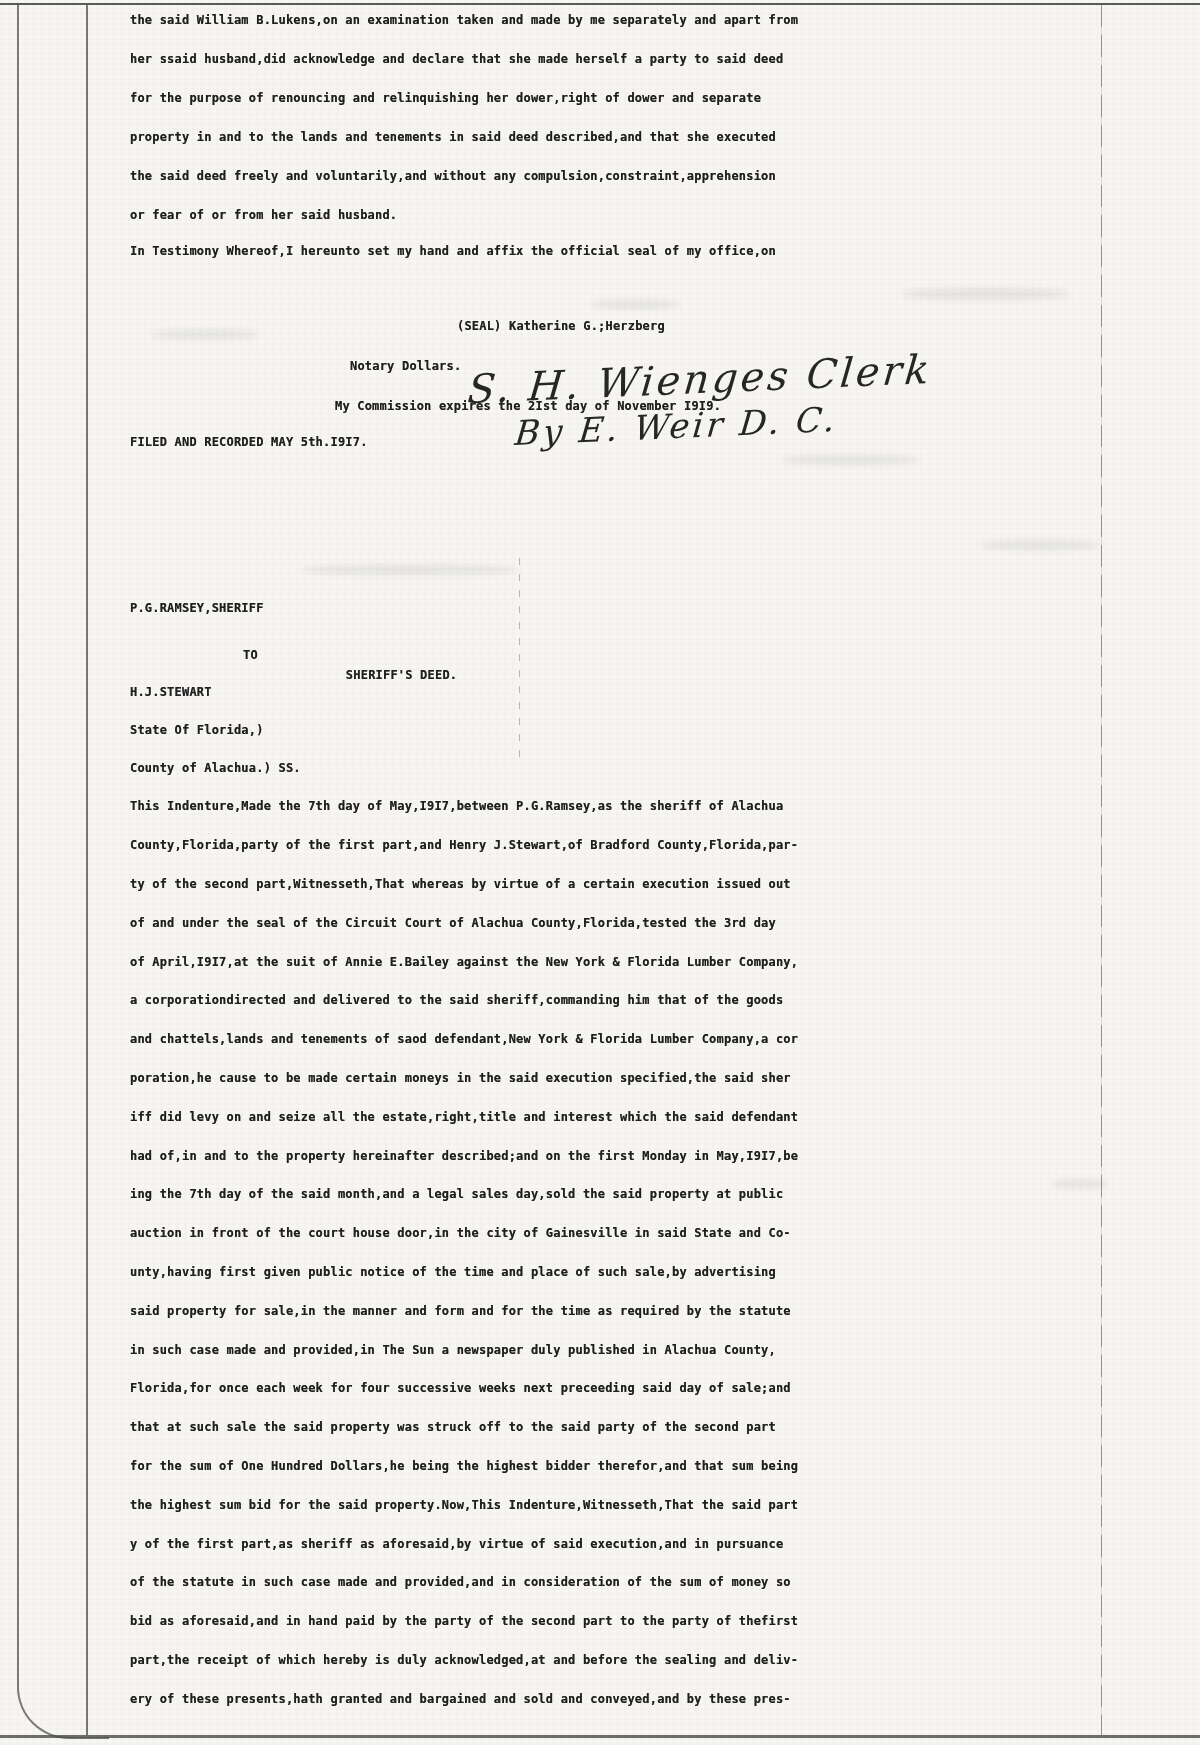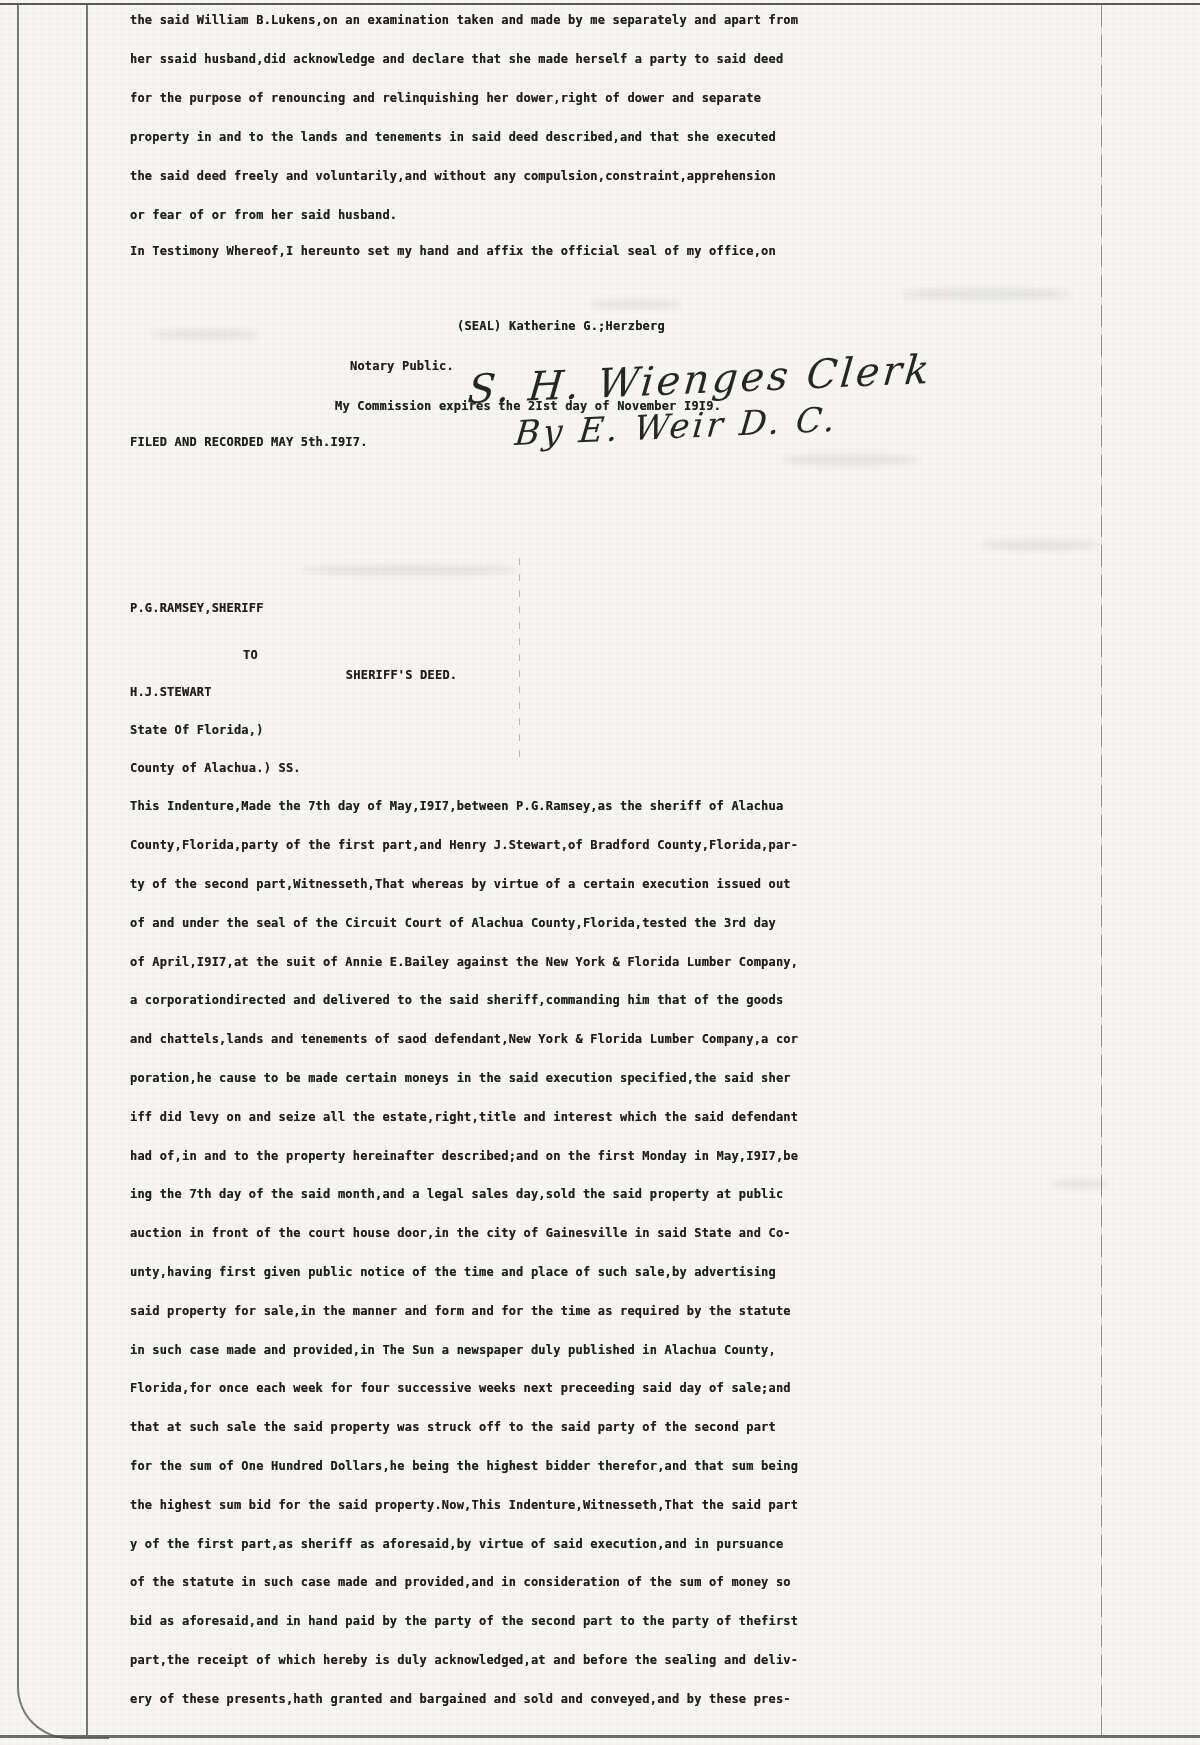--- a/index.html
+++ b/index.html
@@ -89,21 +89,21 @@
   <div class="rule-inner"></div>
   <div class="rule-right"></div>
   <div class="rule-mid-faint"></div>
   <div class="rule-bottom"></div>
 
   <div class="tw block-ack"><div class="tline">the said William B.Lukens,on an examination taken and made by me separately and apart from</div><div class="tline">her ssaid husband,did acknowledge and declare that she made herself a party to said deed</div><div class="tline">for the purpose of renouncing and relinquishing her dower,right of dower and separate</div><div class="tline">property in and to the lands and tenements in said deed described,and that she executed</div><div class="tline">the said deed freely and voluntarily,and without any compulsion,constraint,apprehension</div><div class="tline">or fear of or from her said husband.</div></div>
 
   <div class="tw block-testimony"><div class="tline">In Testimony Whereof,I hereunto set my hand and affix the official seal of my office,on</div></div>
 
   <div class="tw line-seal">(SEAL) Katherine G.;Herzberg</div>
-  <div class="tw line-notary">Notary Public.</div>
+  <div class="tw line-notary">Notary Dollars.</div>
   <div class="tw line-commission">My Commission expires the 2Ist day of November I9I9.</div>
   <div class="tw line-filed">FILED AND RECORDED MAY 5th.I9I7.</div>
 
   <div class="sig sig1">S. H. Wienges Clerk</div>
   <div class="sig sig2">By E. Weir D. C.</div>
 
   <div class="tw cap cap-grantor">P.G.RAMSEY,SHERIFF</div>
   <div class="tw cap cap-toline">
     <span>TO</span>
     <span class="cap-title-gap">SHERIFF'S DEED.</span>

